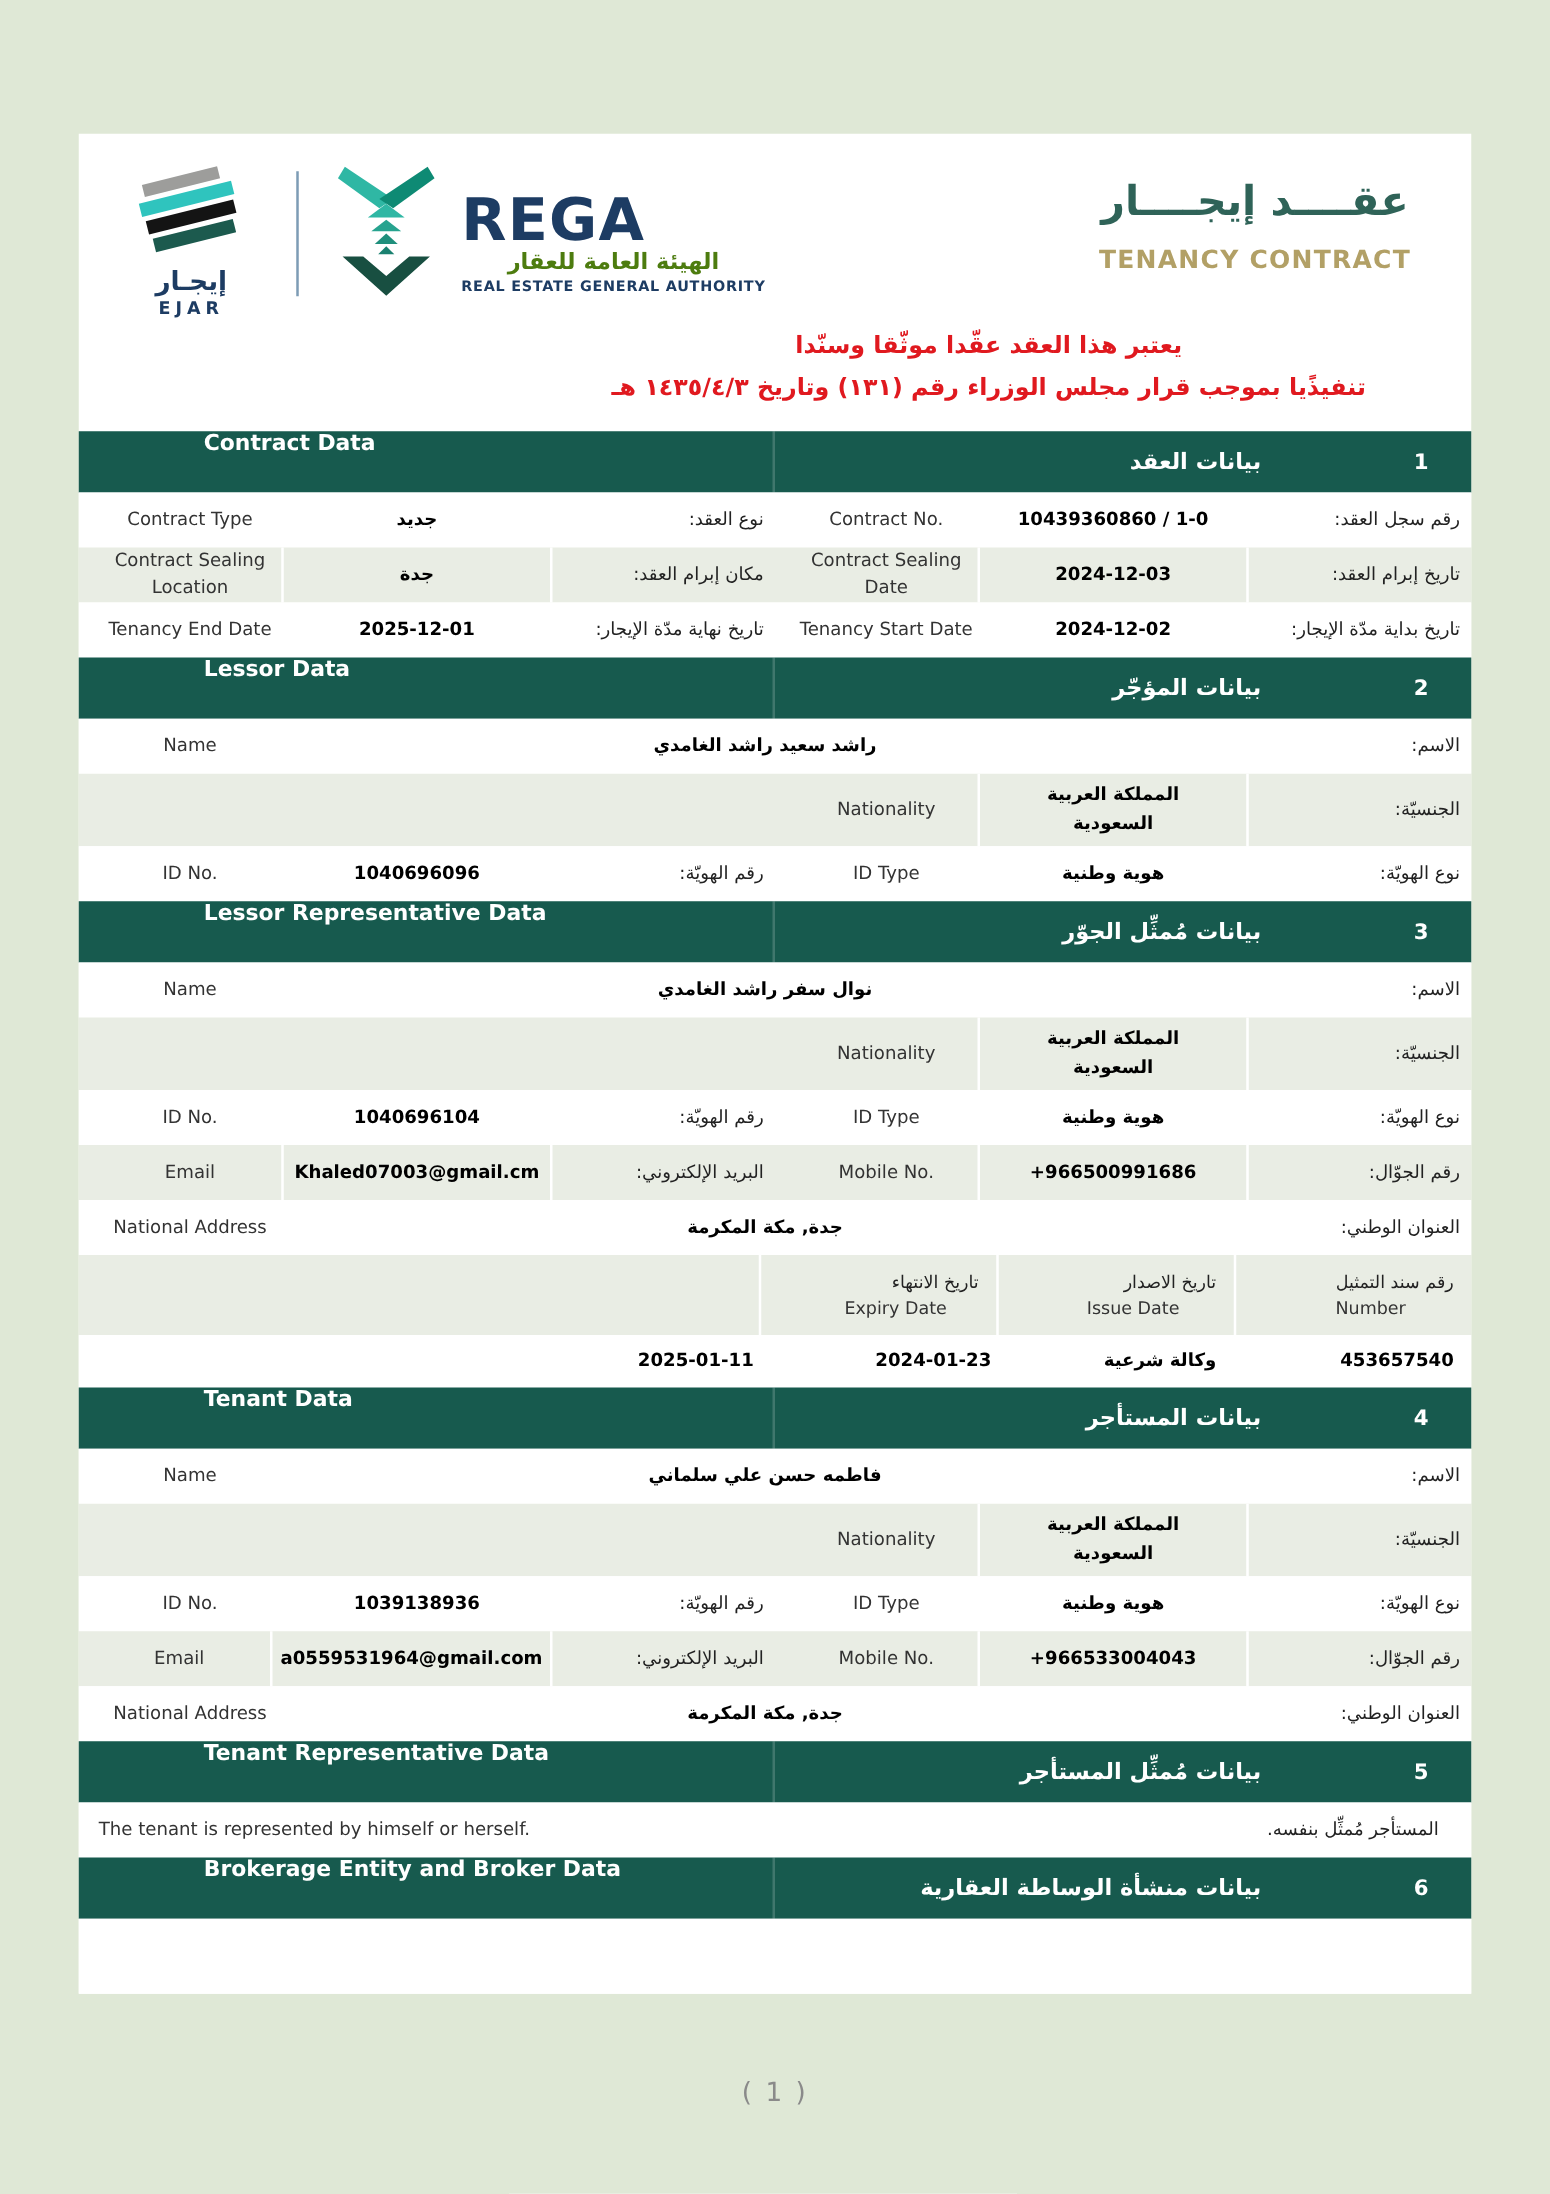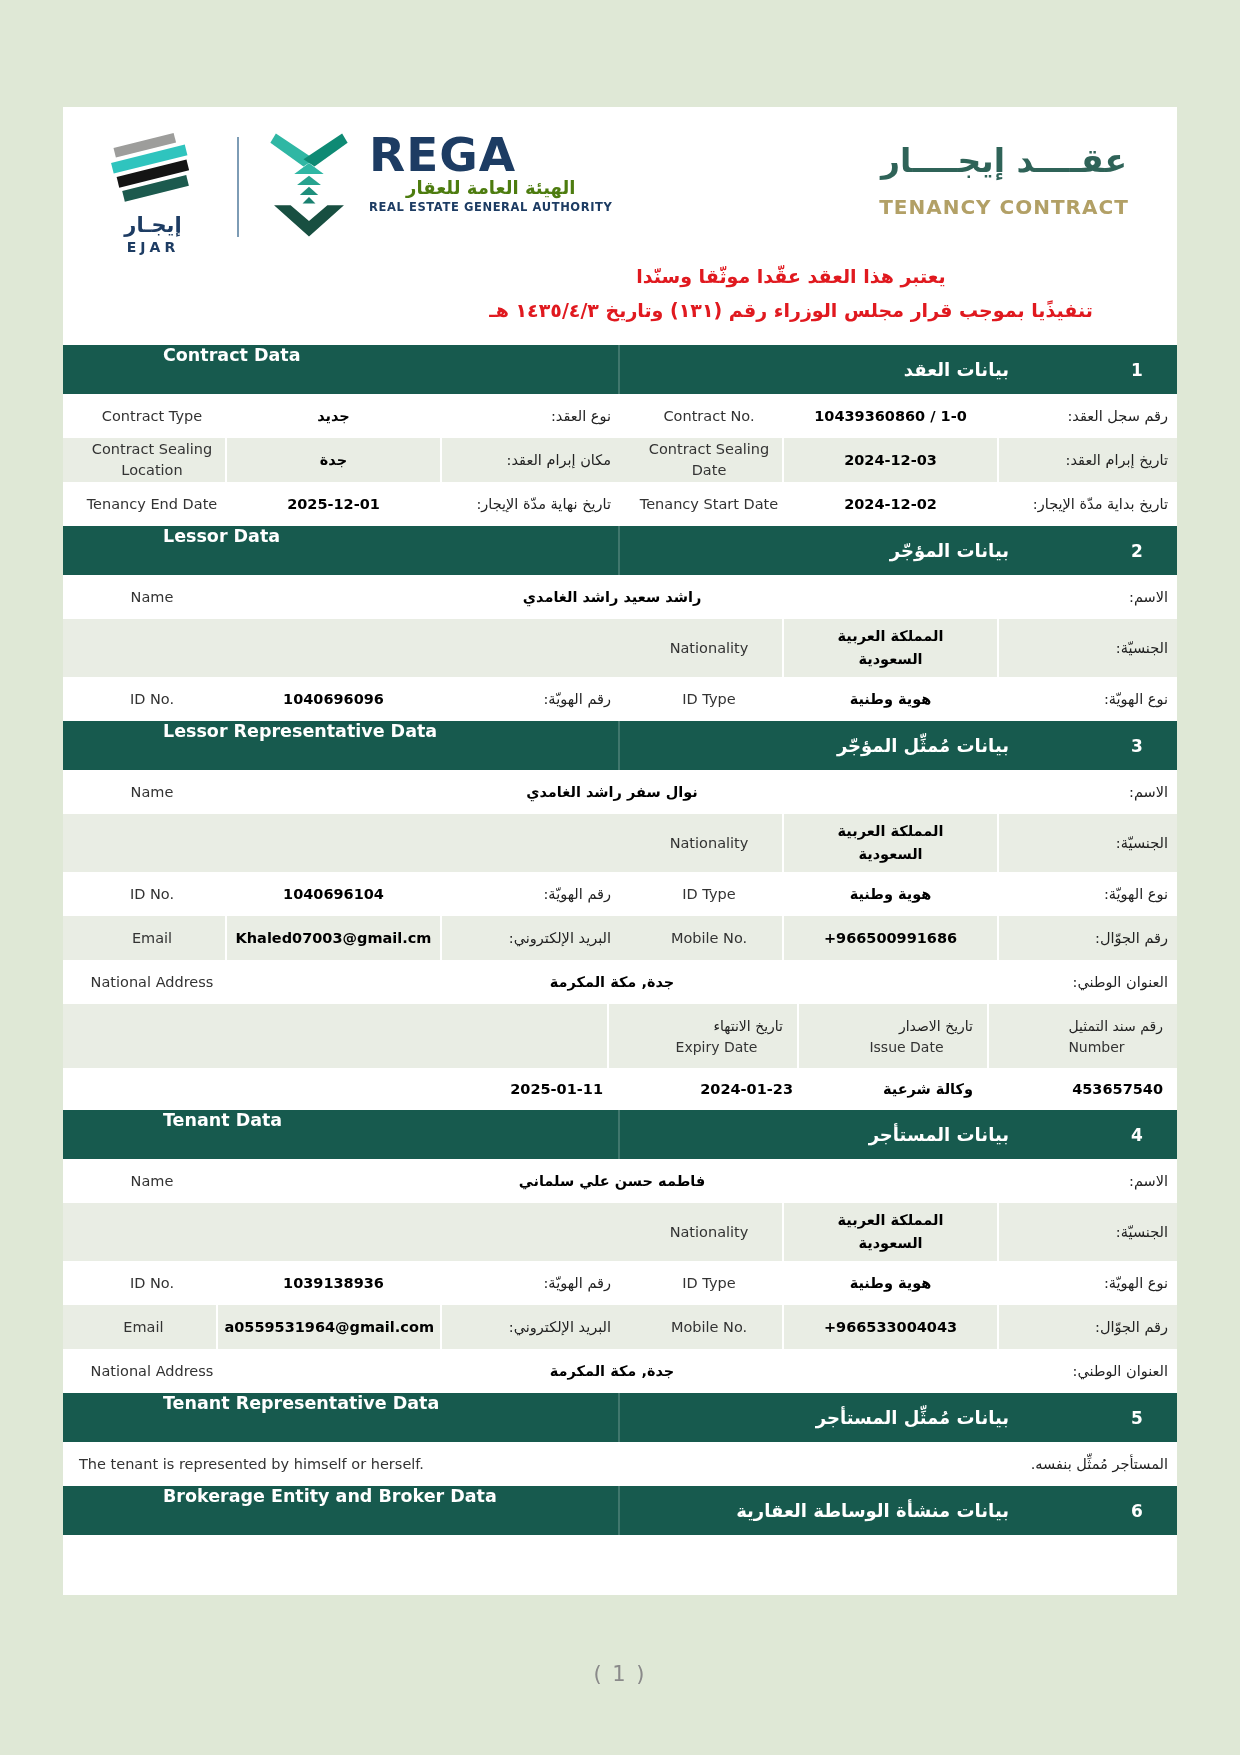--- a/index.html
+++ b/index.html
@@ -14,21 +14,21 @@
     background:#ffffff;
   }
   
   .hdr{display:flex;direction:ltr;padding:24px 30px 4px 30px;align-items:flex-start;}
   .logos{display:flex;align-items:flex-start;gap:24px;}
   .ejar{width:120px;text-align:center;}
   .ejar-ar{font-size:21px;font-weight:bold;color:#1d3c63;direction:rtl;line-height:1;margin-top:2px;}
   .ejar-en{font-size:14px;font-weight:bold;color:#1d3c63;letter-spacing:4px;margin-top:3px;}
   .vdiv{width:2px;height:100px;background:#7d9cb5;margin-top:6px;}
   .rega{display:flex;gap:14px;align-items:flex-start;}
-  .rega-txt{padding-top:2px;}
+  .rega-txt{padding-top:2px;margin-top:22px;}
   .rega-acr{font-size:47px;font-weight:bold;color:#1d3c63;line-height:0.95;letter-spacing:1px;}
   .rega-ar{font-size:18px;font-weight:bold;color:#4d7c0f;direction:rtl;text-align:center;line-height:1.15;}
   .rega-en{font-size:11.5px;font-weight:bold;color:#1d3c63;letter-spacing:0.6px;margin-top:2px;}
   .title-block{margin-left:auto;width:250px;text-align:center;padding-top:12px;margin-right:18px;}
   .title-ar{font-size:33px;font-weight:bold;color:#2f6358;direction:rtl;line-height:1.1;}
   .title-en{font-size:20px;font-weight:bold;color:#b2a066;letter-spacing:1px;margin-top:16px;}
   .notice{width:660px;margin:0px 56px 18px auto;text-align:center;
     color:#e0191f;font-weight:bold;font-size:19px;line-height:1.8;direction:rtl;}
   
   .sec{display:flex;direction:rtl;background:#175a4e;color:#fff;height:49px;align-items:stretch;font-weight:bold;}
@@ -56,21 +56,21 @@
   .dc.sp{flex:1;}
   .doc-head .dc{border-left:2px solid #fff;}
   .doc-head .dc.sp{border-left:none;}
   .dc-ar{color:#222;}
   .dc-en{color:#333;margin-top:5px;direction:ltr;text-align:center;padding-left:41px;}
   .dv{box-sizing:border-box;text-align:right;padding-right:14px;flex:none;direction:ltr;}
   .dv.n{width:190px;}.dv.t{width:180px;}.dv.i{width:190px;}.dv.e{width:190px;}
   .dv.sp{flex:1;}
   
   .note-row{display:flex;direction:rtl;justify-content:space-between;align-items:center;min-height:44px;background:#fff;font-size:14.5px;}
-  .note-ar{padding-right:9px;color:#222;}
+  .note-ar{padding-right:26px;color:#222;}
   .note-en{padding-left:16px;color:#333;direction:ltr;}
   .empty-row{height:60px;background:#fff;}
   
   .pageno{position:absolute;left:0;top:1662px;width:100%;text-align:center;
     color:#8a8a8a;font-size:21px;letter-spacing:2px;}
 </style>
 </head>
 <body>
 
 <div class="card">
@@ -201,21 +201,21 @@
     <div class="h">
       <span class="lar">رقم الهويّة:</span>
       <span class="val">1040696096</span>
       <span class="len">ID No.</span>
     </div>
   </div>
 
   <div class="sec">
     <div class="sec-r">
       <span class="sec-num">3</span>
-      <span class="sec-ar">بيانات مُمثِّل المؤجّر</span>
+      <span class="sec-ar">بيانات مُمثِّل الجوّر</span>
     </div>
     <div class="sec-l">
       <span class="sec-en">Lessor Representative Data</span>
     </div>
   </div>
 
   <div class="row">
     <div class="fh">
       <span class="lar">الاسم:</span>
       <span class="val">نوال سفر راشد الغامدي</span>

